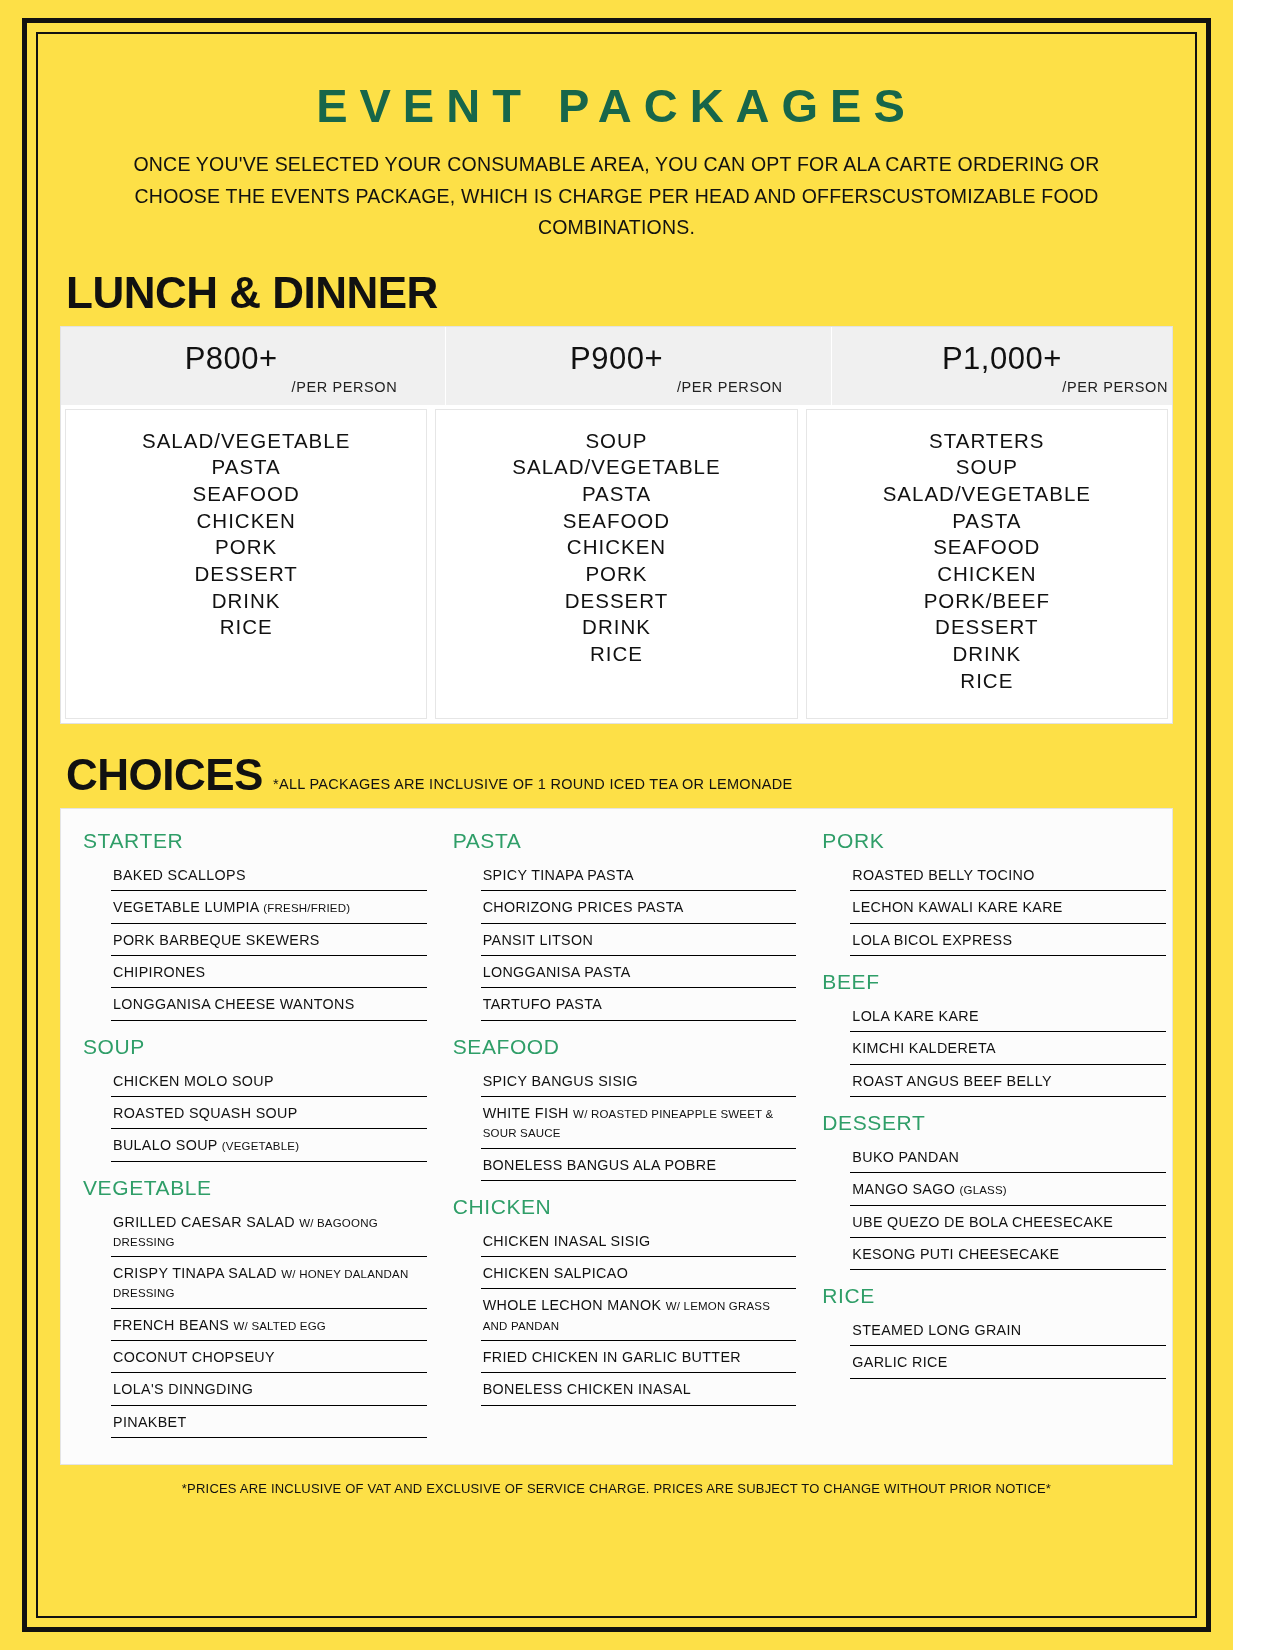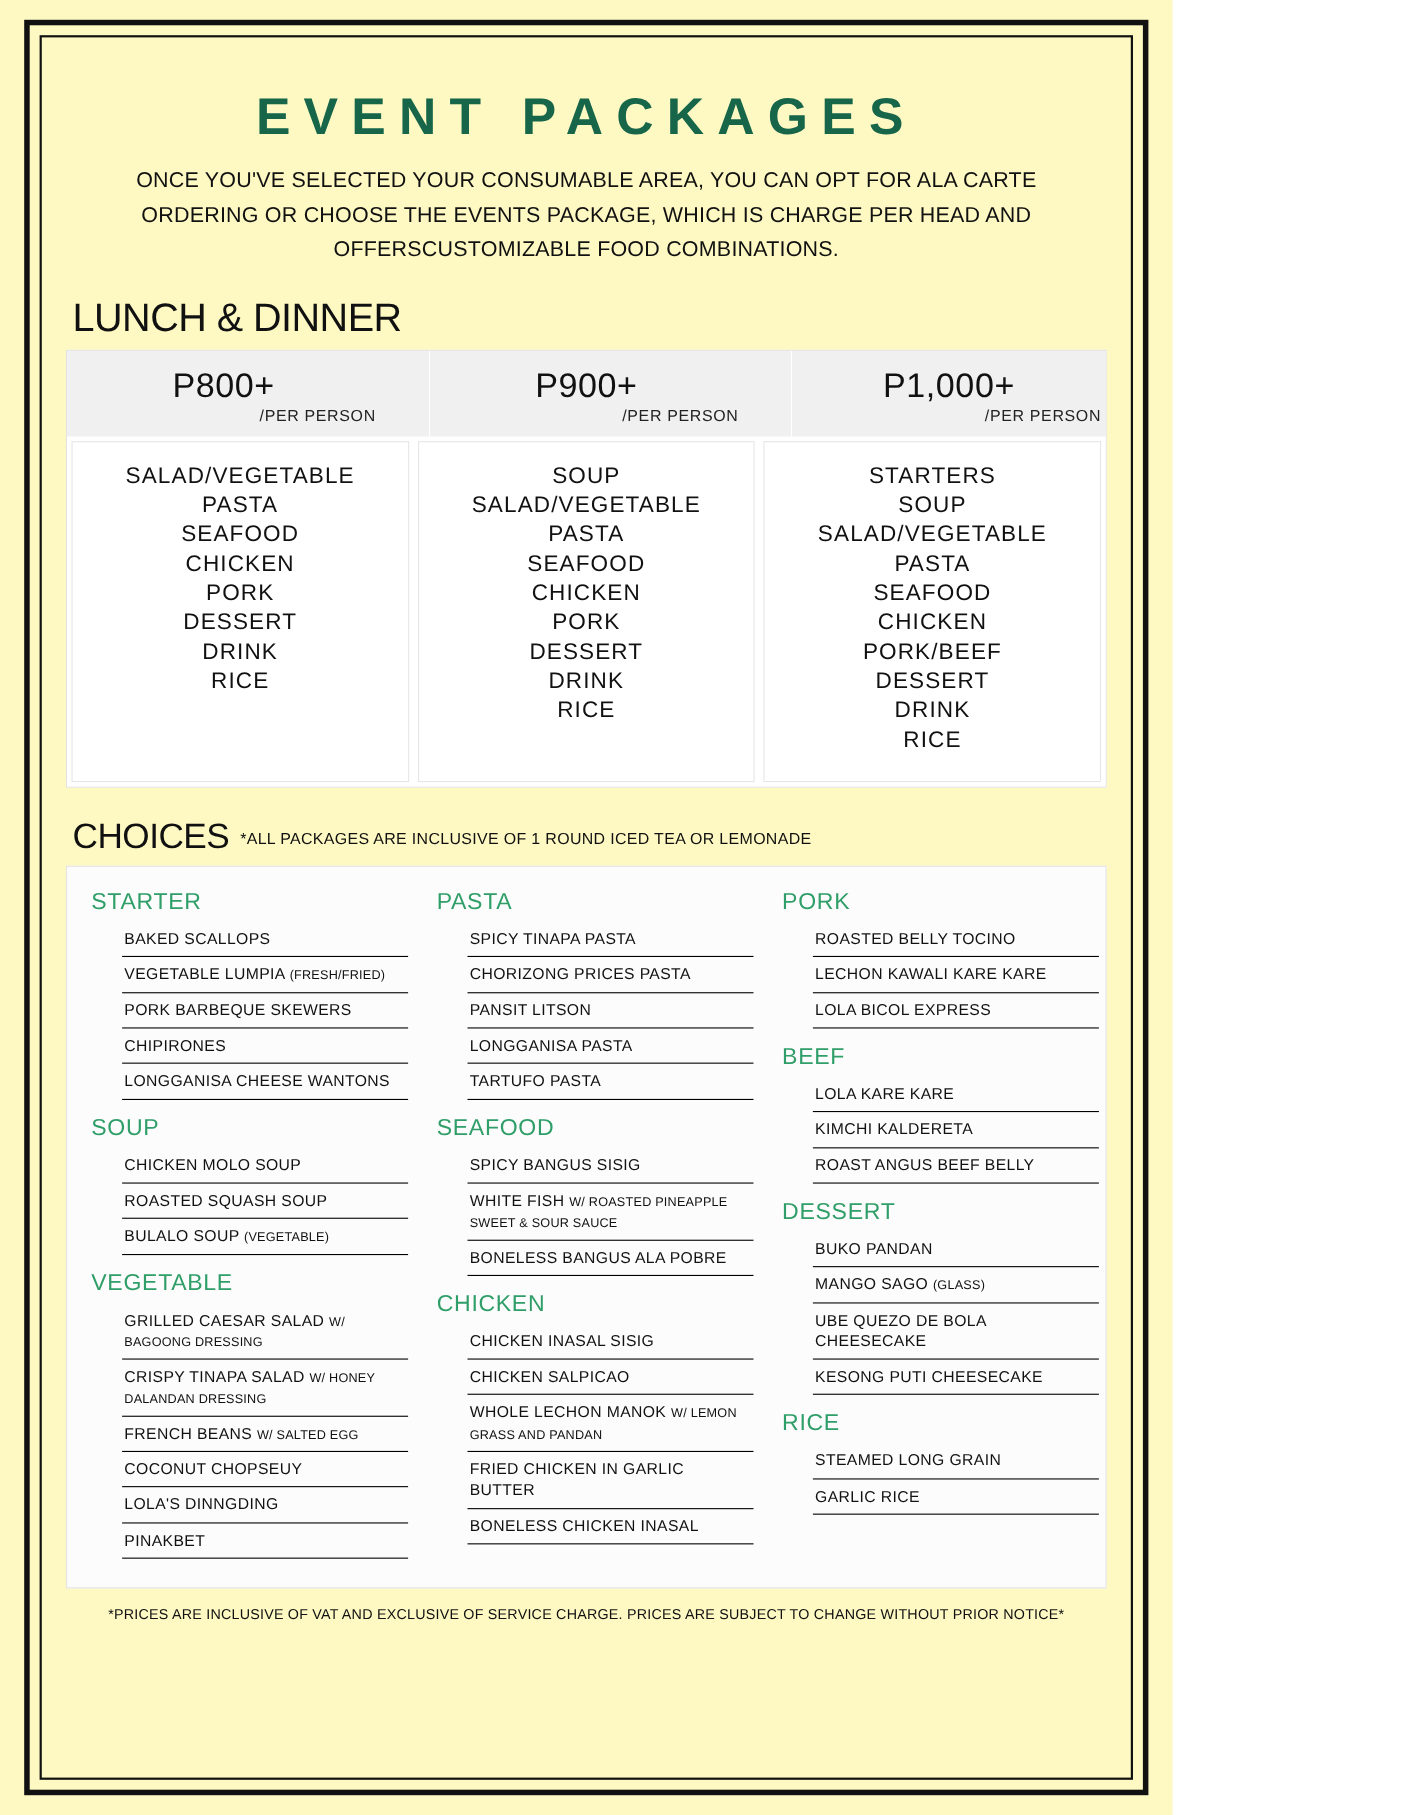--- a/index.html
+++ b/index.html
@@ -9,24 +9,24 @@
   }
   body {
     width: 1275px;
     height: 1650px;
     font-family: "Liberation Sans", sans-serif;
     color: #111111;
     overflow: hidden;
   }
   .page {
     position: relative;
-    width: 1066px;
+    width: 1233px;
     height: 1650px;
     box-sizing: border-box;
-    background: #fef9c3;
+    background: #fde047;
   }
   
   .frame-outer {
     position: absolute;
     left: 22px;
     top: 18px;
     right: 22px;
     bottom: 18px;
     border: 5px solid #111111;
     box-sizing: border-box;
@@ -61,22 +61,22 @@
   .intro {
     text-align: center;
     font-size: 19.5px;
     line-height: 1.62;
     letter-spacing: 0.2px;
     color: #111;
     padding: 0 42px;
     margin-bottom: 24px;
   }
   .section-head {
-    font-size: 36px;
-    font-weight: 400;
+    font-size: 44px;
+    font-weight: 700;
     letter-spacing: -0.5px;
     margin: 20px 0 8px 0;
     padding-left: 6px;
     color: #111;
   }
   .pkg-table {
     border: 1px solid #e2e2e2;
     background: #fdfdfd;
     display: block;
     margin-top: 6px;
@@ -126,22 +126,22 @@
     color: #111;
   }
 
   .choices-head-wrap {
     display: flex;
     align-items: flex-end;
     margin: 26px 0 8px 0;
     padding-left: 6px;
   }
   .choices-head {
-    font-size: 32px;
-    font-weight: 400;
+    font-size: 44px;
+    font-weight: 700;
     letter-spacing: -0.5px;
     color: #111;
   }
   .choices-note {
     font-size: 14.5px;
     letter-spacing: 0.3px;
     color: #111;
     padding-bottom: 8px;
     padding-left: 10px;
   }

